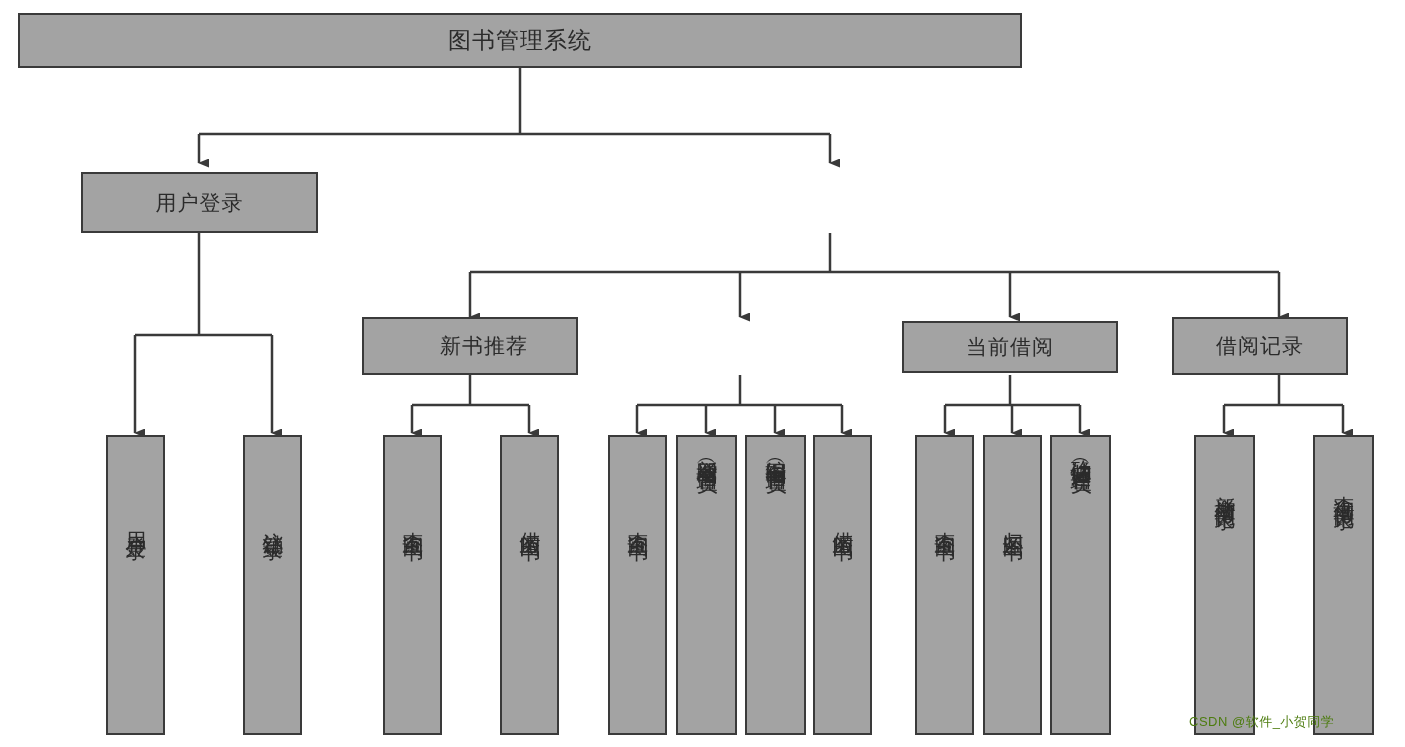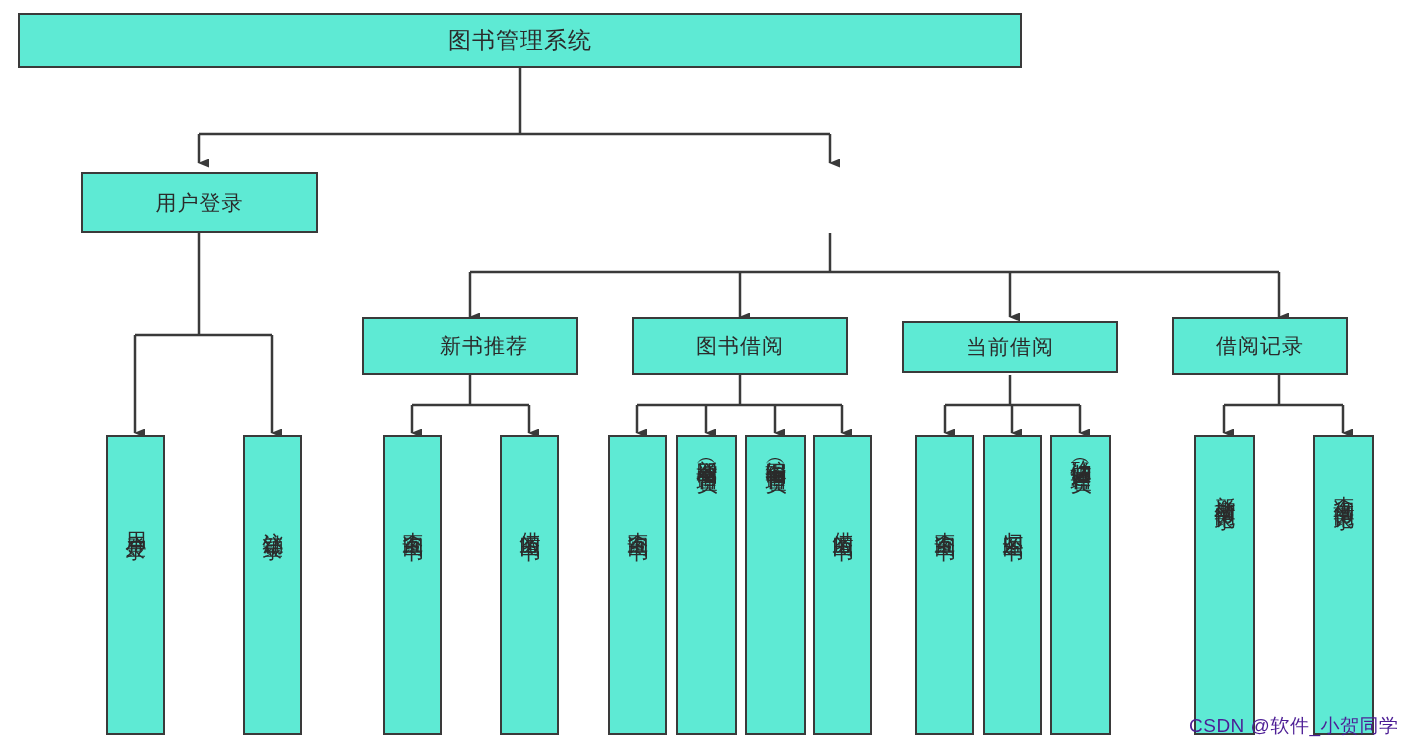--- a/index.html
+++ b/index.html
@@ -22,21 +22,21 @@
     left: 0;
     top: 0;
     width: 1405px;
     height: 747px;
     pointer-events: none;
   }
   .node {
     position: absolute;
     box-sizing: border-box;
     border: 2.5px solid #3a3a3a;
-    background: #5eead4;
+    background: #a3a3a3;
     display: flex;
     align-items: center;
     justify-content: center;
     color: #2b2b2b;
   }
   .node .label {
     display: block;
     text-align: center;
     white-space: pre;
   }
@@ -66,22 +66,22 @@
     letter-spacing: 3px;
     text-align: left;
   }
   .node-leaf.tall .label {
     letter-spacing: 2px;
   }
   .watermark {
     position: absolute;
     left: 1189px;
     top: 713px;
-    font-size: 19px;
-    color: #4c1d95;
+    font-size: 13px;
+    color: #4d7c0f;
     white-space: nowrap;
     letter-spacing: 0.5px;
   }
 </style>
 </head>
 <body>
 
 <div id="canvas">
 
   <svg class="connectors" viewBox="0 0 1405 747">
@@ -139,23 +139,20 @@
     <span class="label">图书管理系统</span>
   </div>
 
   <div class="node node-l1" style="left:81px; top:172px; width:237px; height:61px;">
     <span class="label">用户登录</span>
   </div>
 
   <div class="node node-l2" style="left:362px; top:317px; width:216px; height:58px;padding-left:28px;">
     <span class="label">新书推荐</span>
   </div>
-  <div class="node node-l2" style="left:632px; top:317px; width:216px; height:58px;">
-    <span class="label">图书借阅</span>
-  </div>
   <div class="node node-l2" style="left:902px; top:321px; width:216px; height:52px;">
     <span class="label">当前借阅</span>
   </div>
   <div class="node node-l2" style="left:1172px; top:317px; width:176px; height:58px;">
     <span class="label">借阅记录</span>
   </div>
 
   <div class="node node-leaf" style="left:106px; top:435px; width:59px; height:300px; padding-top:78px;">
     <span class="label">用户登录</span>
   </div>

